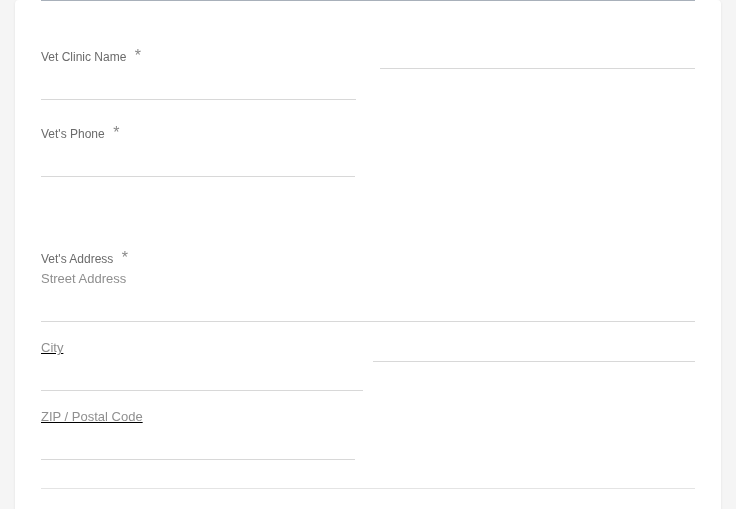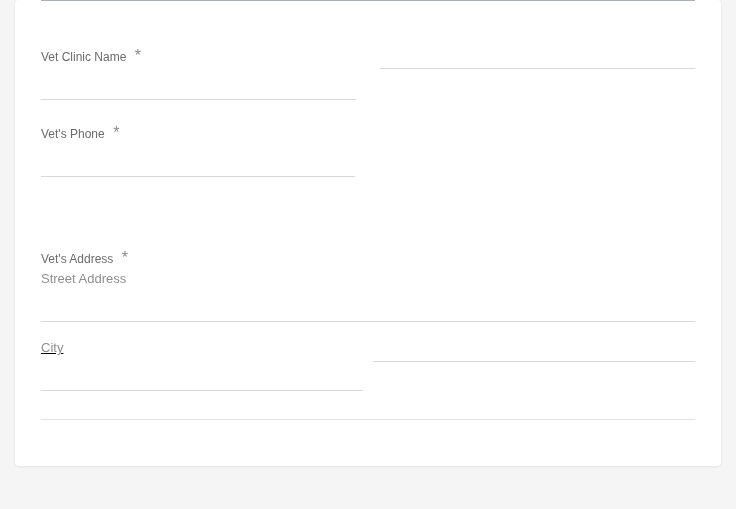--- a/index.html
+++ b/index.html
@@ -134,17 +134,23 @@
     <div class="address-row">
       <div class="address-col field">
         <span class="sub-label">City</span>
         <input type="text" class="input-line" style="">
       </div>
       <div class="address-col field">
         <input type="text" class="input-line" style="">
       </div>
     </div>
 
+    <div class="address-row">
+      <div class="address-col field" style="flex:0 0 48%;">
+        <span class="sub-label">ZIP / Postal Code</span>
+        <input type="text" class="input-line" style="">
+      </div>
+    </div>
   </div>
 
   <hr class="hr-bottom">
 
 </div>
 
 </body></html>

